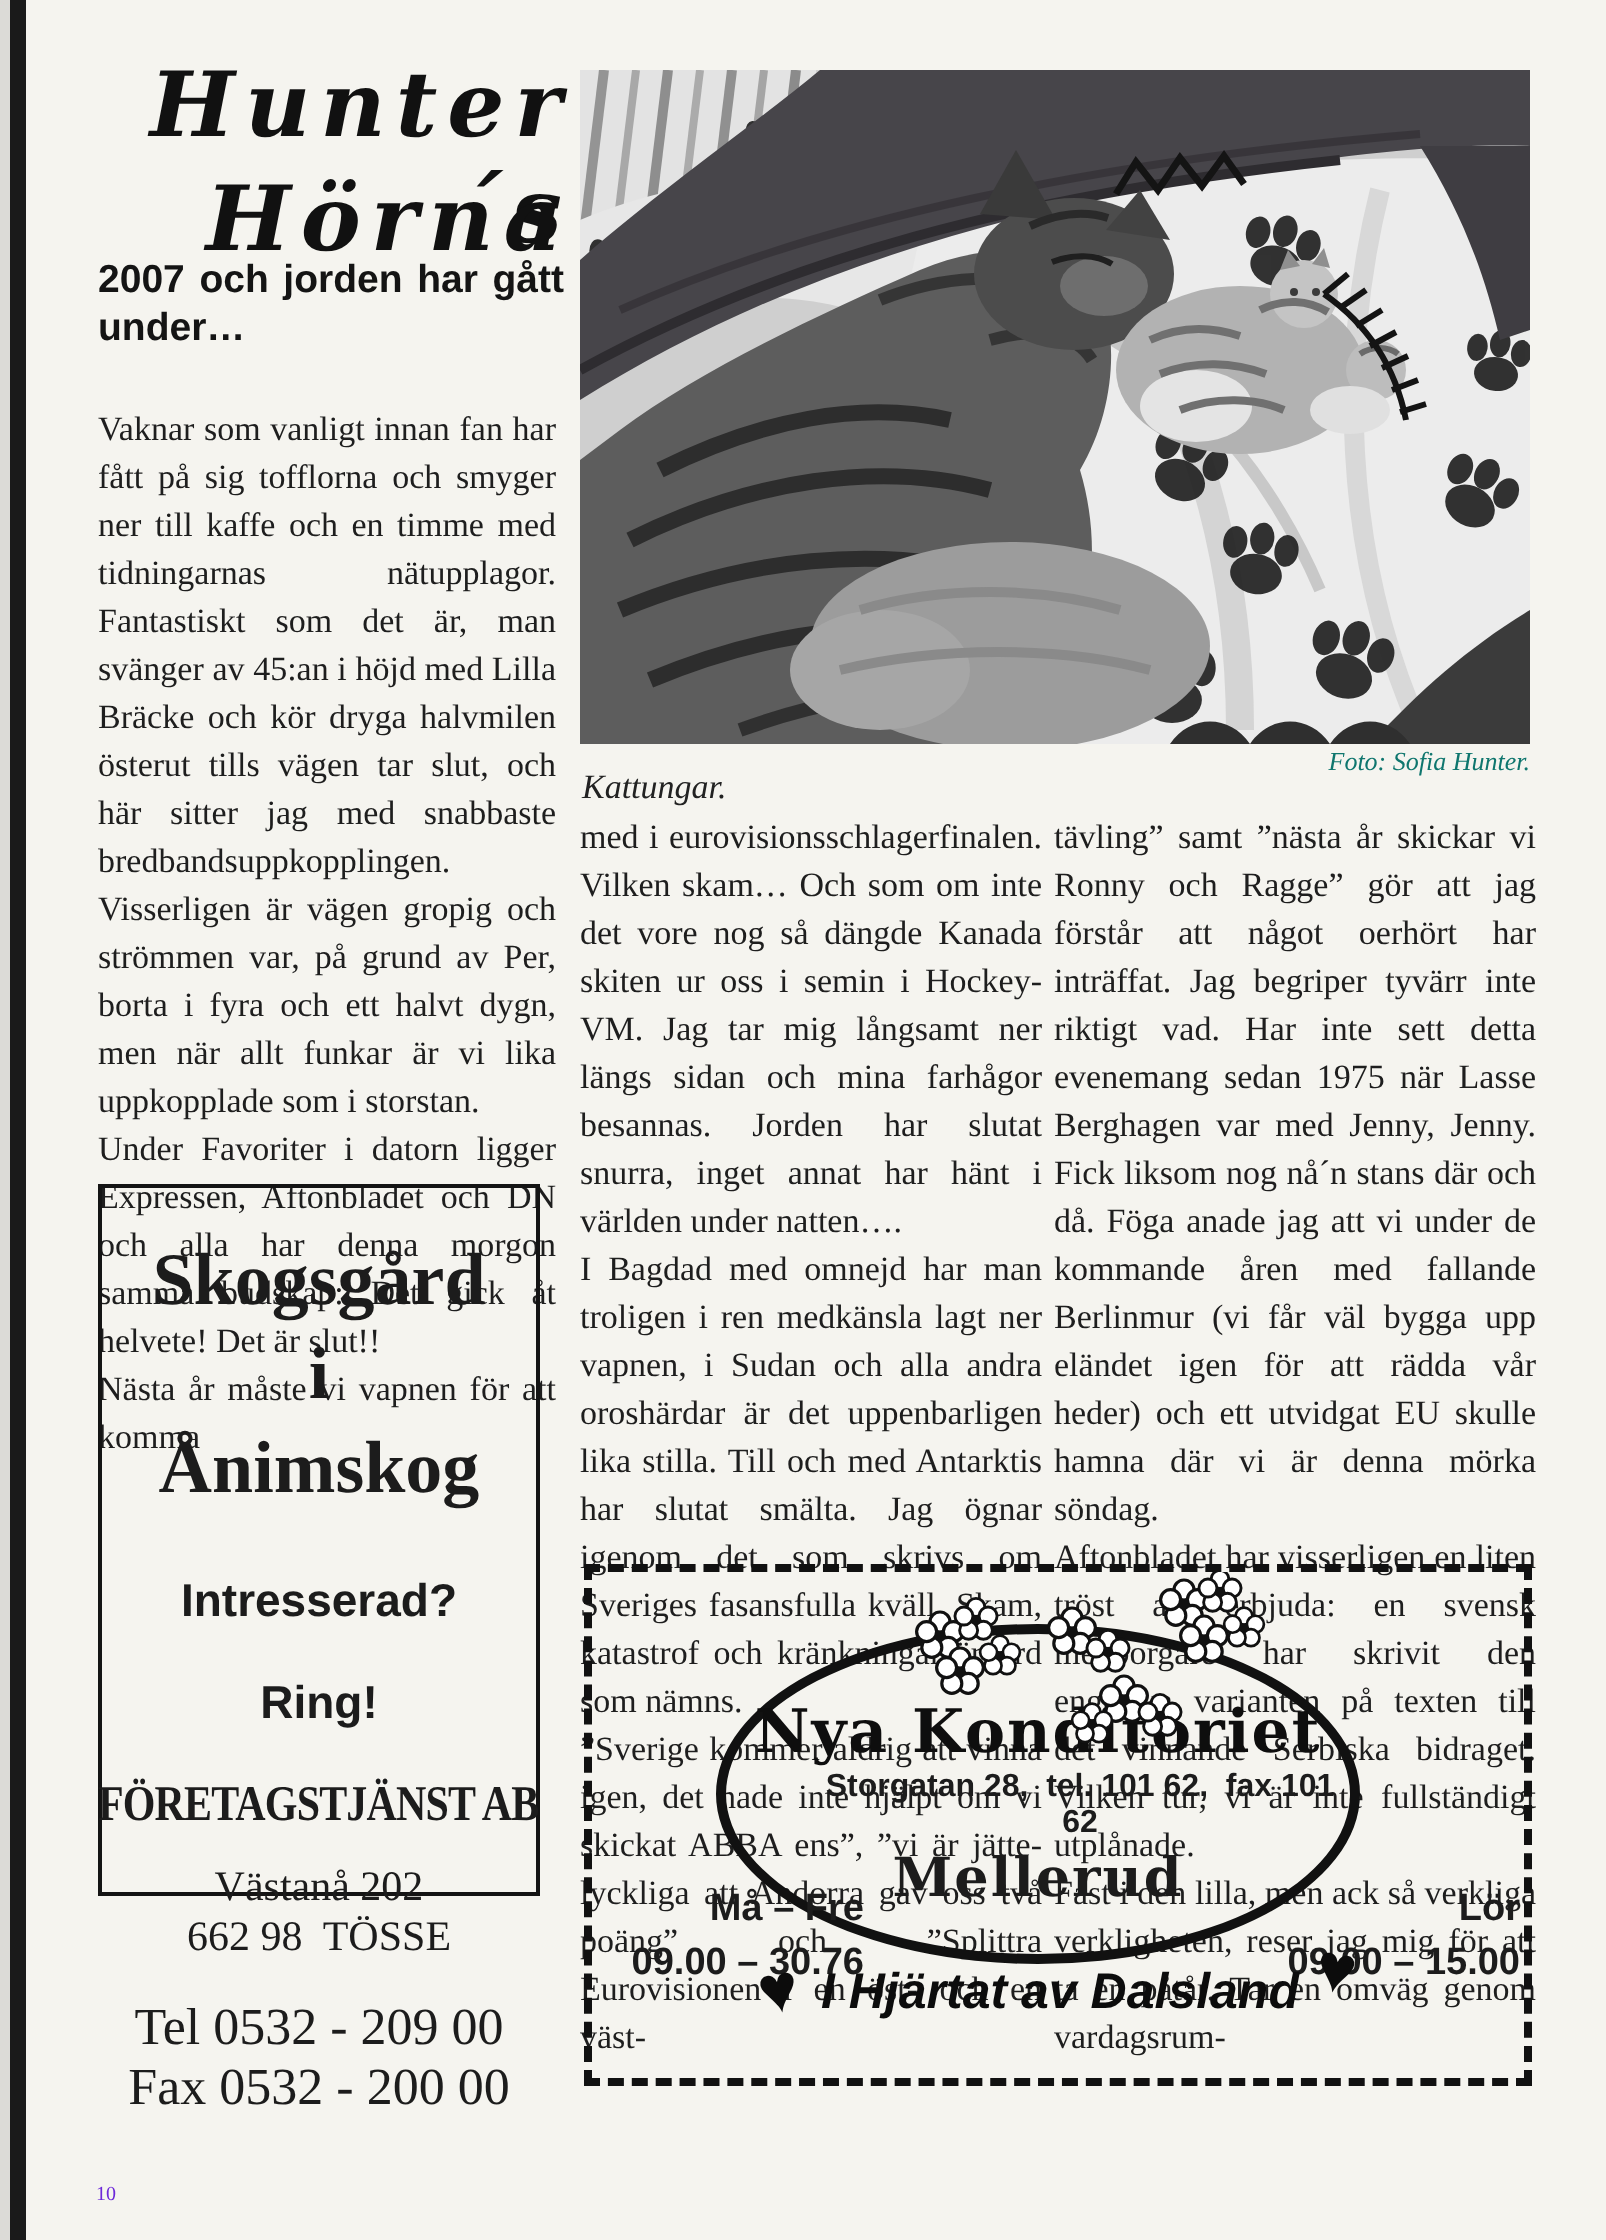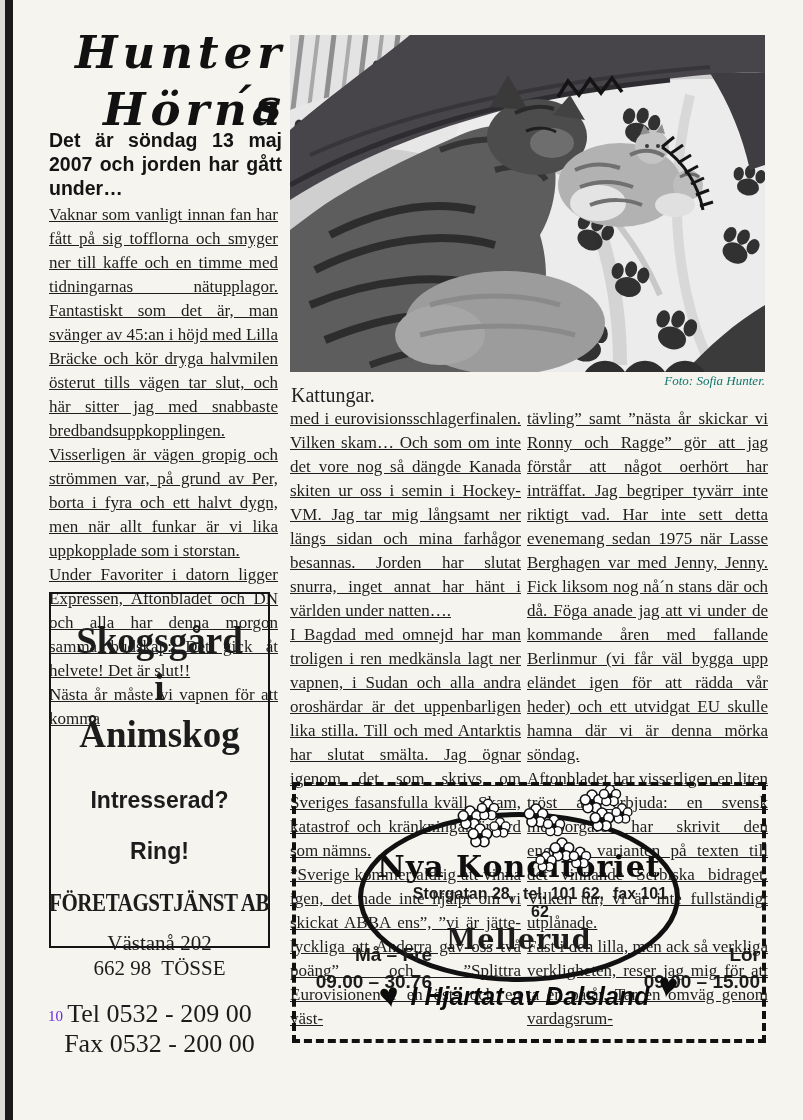--- a/index.html
+++ b/index.html
@@ -13,30 +13,30 @@
     font-size:45px;letter-spacing:5px;color:#111;}
   .t1{top:26px;} .t2{top:83px;}
 
   .headline{position:absolute;left:49px;top:128px;width:233px;
     font-family:"Liberation Sans","DejaVu Sans",sans-serif;font-weight:bold;
     font-size:19.5px;line-height:24px;color:#141414;}
   .headline p{margin:0;text-align:justify;}
   .headline p:not(:last-child){text-align-last:justify;}
 
   .bodycol{position:absolute;font-size:17px;line-height:24px;text-align:justify;color:#1e1e1e;}
-  .bodycol p{margin:0;text-decoration:underline;}
+  .bodycol p{margin:0;}
   .col1{left:49px;top:203px;width:229px;}
   .col2{left:290px;top:407px;width:231px;}
   .col3{left:527px;top:407px;width:241px;}
 
   .photo{position:absolute;left:290px;top:35px;width:475px;height:337px;background:#cfcfcf;}
   .photo svg{display:block;}
   .photo-credit{position:absolute;left:500px;top:373px;width:265px;text-align:right;
     font-style:italic;font-size:13px;color:#0f766e;}
-  .photo-caption{position:absolute;left:291px;top:384px;font-size:20px;color:#222;}
+  .photo-caption{position:absolute;left:291px;top:384px;font-style:italic;font-size:17px;color:#222;}
 
   .adbox{position:absolute;left:49px;top:592px;width:221px;height:356px;border:2px solid #141414;
     box-sizing:border-box;display:flex;flex-direction:column;align-items:center;text-align:left;}
   .adbox .big{font-size:37px;font-weight:bold;line-height:1.0;}
   .adbox .q{font-family:"Liberation Sans","DejaVu Sans",sans-serif;font-weight:bold;font-size:23px;}
   .adbox .company{font-size:25px;font-weight:bold;transform:scaleX(0.84);letter-spacing:-0.5px;white-space:nowrap;}
   .adbox .addr{font-size:21px;white-space:pre-wrap;}
   .adbox .tel{font-size:26px;}
 
   .adk{position:absolute;left:292px;top:782px;width:474px;height:261px;border:4px dashed #111;
@@ -53,34 +53,33 @@
   .hours{position:absolute;width:132px;text-align:right;top:155px;
     font-family:"Liberation Sans","DejaVu Sans",sans-serif;font-weight:bold;font-size:19px;line-height:27px;}
   .hours-left{left:4px;} .hours-right{left:332px;}
   .slogan{position:absolute;left:0;top:196px;width:100%;text-align:center;
     font-family:"Liberation Sans","DejaVu Sans",sans-serif;font-weight:bold;font-style:italic;
     font-size:25px;color:#0c0c0c;}
   .heart{display:inline-block;font-style:normal;font-size:34px;line-height:0;vertical-align:-2px;}
   .heart-l{transform:rotate(-10deg);margin-right:4px;}
   .heart-r{transform:rotate(10deg);margin-left:2px;vertical-align:8px;}
 
-  .pagenum{position:absolute;left:48px;top:1008px;font-size:15px;color:#6d28d9;}
+  .pagenum{position:absolute;left:48px;top:1092px;font-size:10px;color:#6d28d9;}
 </style>
 </head>
 <body>
 
 <div class="page">
   <div class="edge-pale"></div>
   <div class="edge-bar"></div>
 
   <div class="script-title t1">Hunter´s</div>
   <div class="script-title t2">Hörna</div>
 
   <div class="headline">
-      <p>Det är söndag 13 maj</p>
       <p>2007 och jorden har gått</p>
       <p>under…</p>
     </div>
 
   <div class="bodycol col1">
       <p>Vaknar som vanligt innan fan har fått på sig tofflorna och smyger ner till kaffe och en timme med tidningarnas nätupplagor. Fantastiskt som det är, man svänger av 45:an i höjd med Lilla Bräcke och kör dryga halvmilen österut tills vägen tar slut, och här sitter jag med snabbaste bredbandsuppkopplingen. Visserligen är vägen gropig och strömmen var, på grund av Per, borta i fyra och ett halvt dygn, men när allt funkar är vi lika uppkopplade som i storstan.</p>
       <p>Under Favoriter i datorn ligger Expressen, Aftonbladet och DN och alla har denna morgon samma budskap: Det gick åt helvete! Det är slut!!</p>
       <p>Nästa år måste vi vapnen för att komma</p>
     </div>
 

